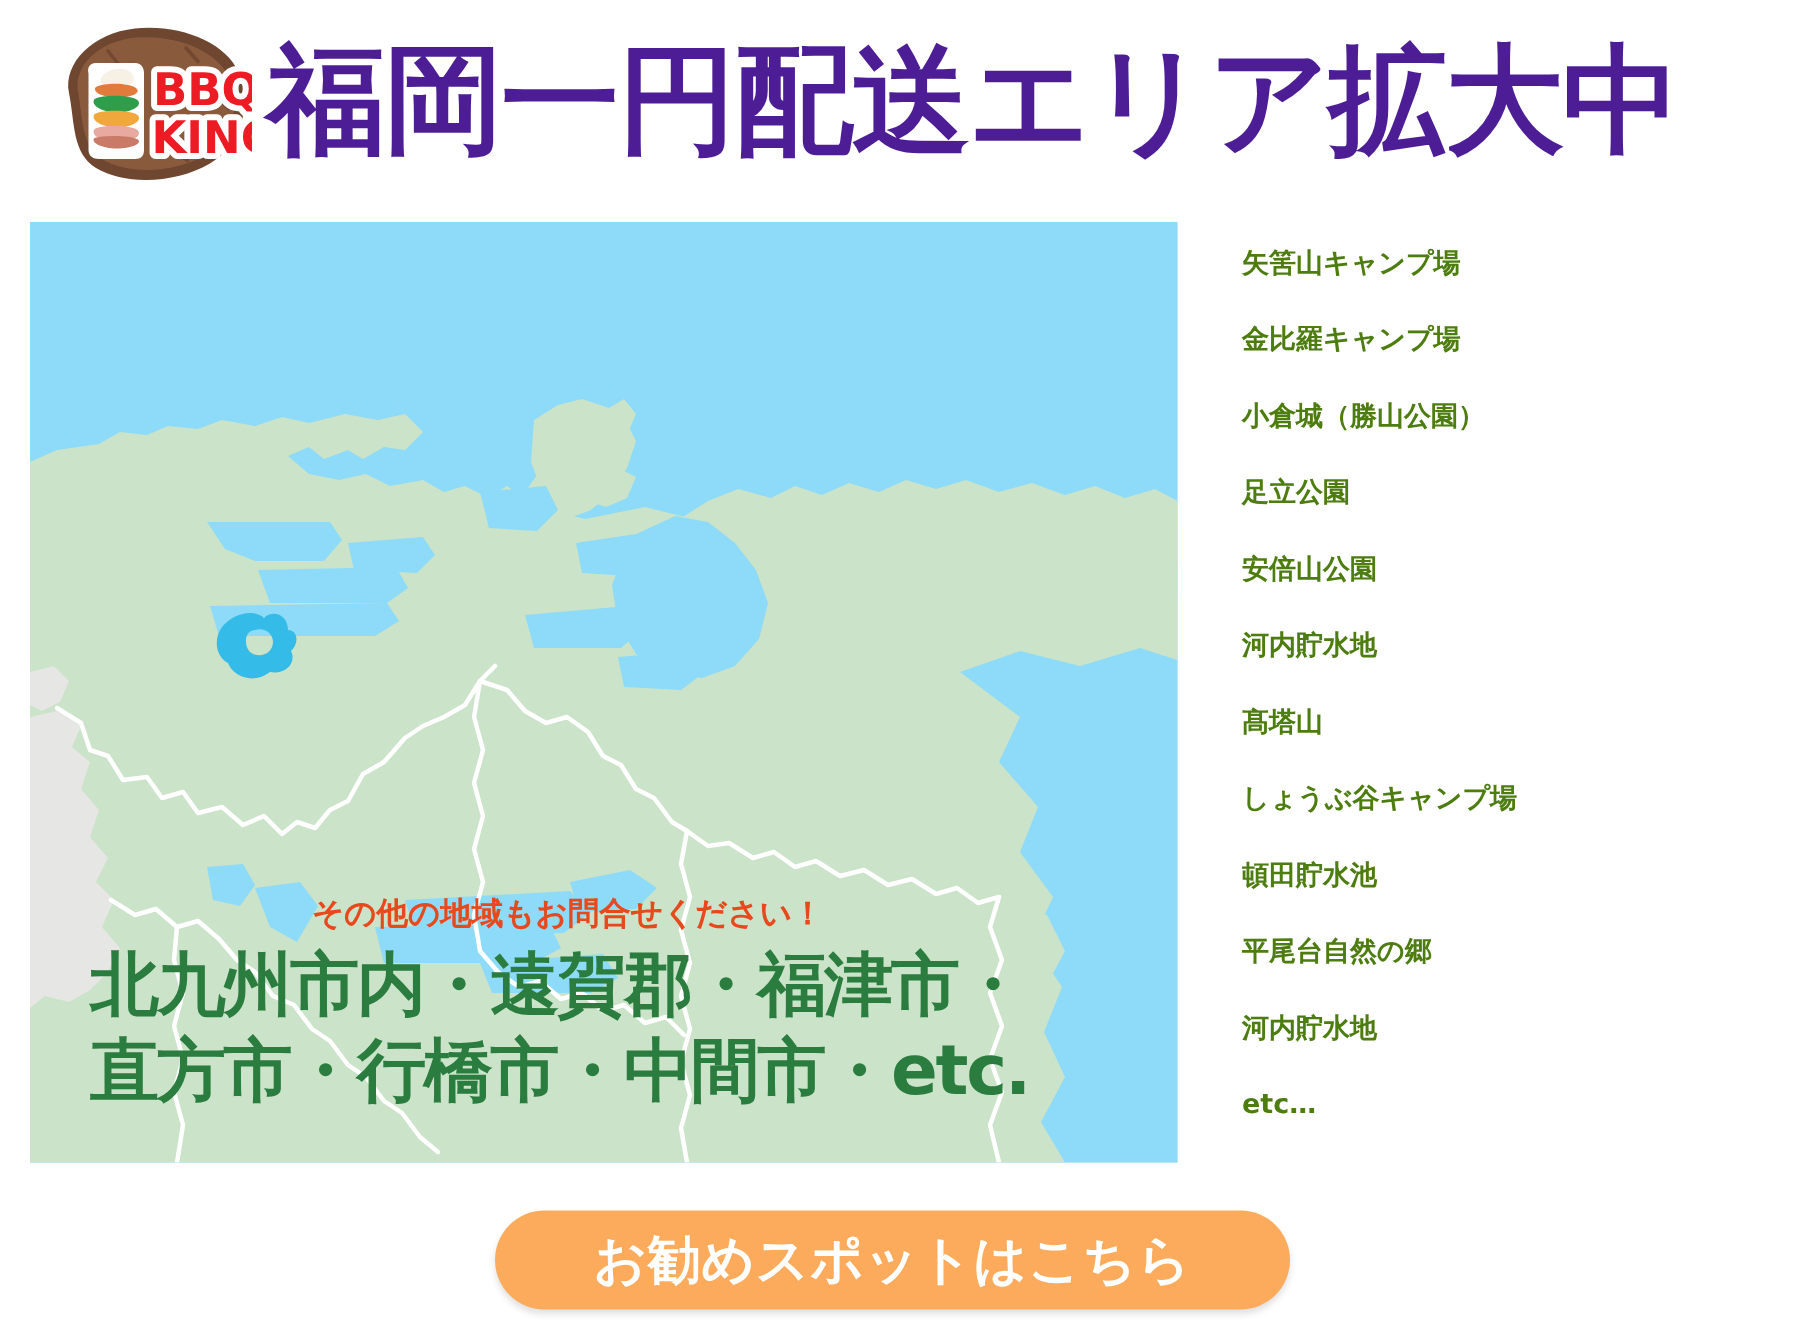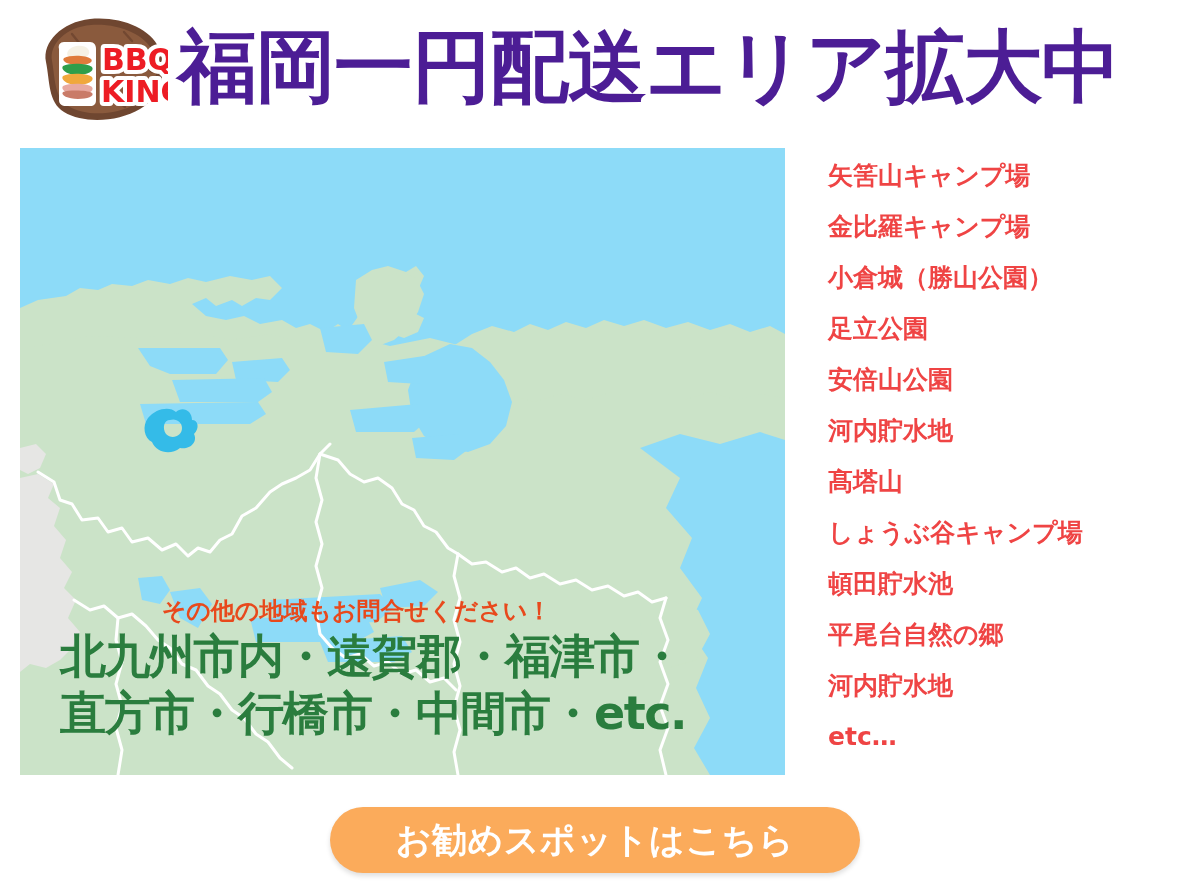--- a/index.html
+++ b/index.html
@@ -62,25 +62,26 @@
     display: block;
   }
 
   #map-sub {
     position: absolute;
     left: 0;
     top: 447px;
     width: 673px;
     text-align: center;
     color: #e8491c;
-    font-size: 24px;
+    font-size: 21px;
     font-weight: 700;
     letter-spacing: 0px;
     white-space: nowrap;
     font-family: "DejaVu Sans", "Liberation Sans", sans-serif;
+    padding-left: 22px;
   }
   #map-areas {
     position: absolute;
     left: 40px;
     top: 480px;
     width: 700px;
     color: #2a7d3e;
     font-size: 46px;
     line-height: 57px;
     font-weight: 700;
@@ -92,22 +93,22 @@
   
   #spot-list {
     position: absolute;
     left: 828px;
     top: 150px;
     width: 340px;
   }
   .spot-item {
     height: 51px;
     line-height: 51px;
-    color: #ef4444;
-    font-size: 25px;
+    color: #4d7c0f;
+    font-size: 18px;
     font-weight: 700;
     white-space: nowrap;
     font-family: "DejaVu Sans", "Liberation Sans", sans-serif;
   }
 
   
   #cta-button {
     position: absolute;
     left: 330px;
     top: 793px;

